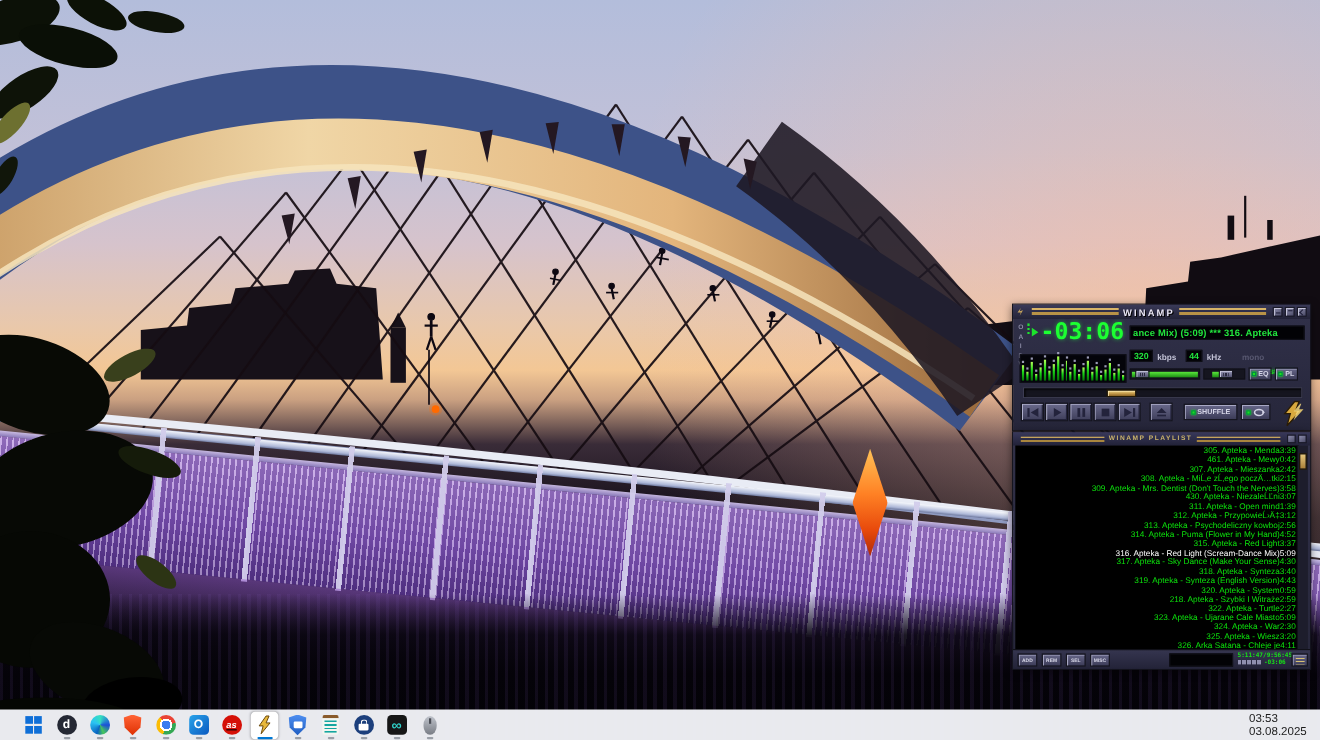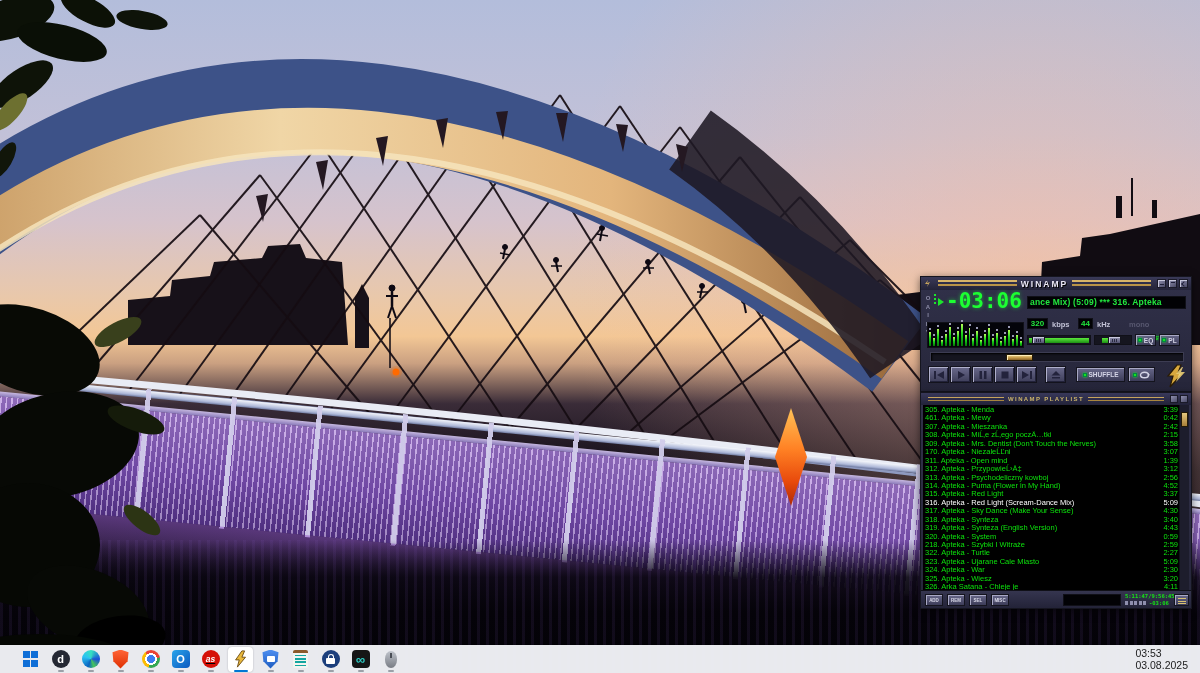--- a/index.html
+++ b/index.html
@@ -105,23 +105,23 @@
   #wa-pl { left:920px; top:392px; width:272px; height:217px; }
   .pl-title { height:12px; background:linear-gradient(180deg,#38385a,#222238); display:flex;
     align-items:center; padding:0 3px; }
   .pl-title .gold { flex:1; height:5px; margin:0 4px;
     background:linear-gradient(180deg,#c6a45c 0 1.5px,rgba(0,0,0,0) 1.5px 3px,#a8853e 3px 4.5px,rgba(0,0,0,0) 4.5px); }
   .pl-title-text { font-size:6px; font-weight:bold; color:#cdb56c; letter-spacing:1.4px; }
   .pl-tbtn { width:8px; height:8px; margin-left:2px; background:linear-gradient(145deg,#8f8fae,#4a4a66);
     border:1px solid #1a1a28; }
   .pl-list { position:absolute; left:2px; top:12px; width:258px; height:187px; background:#000;
     overflow:hidden; padding:1px 0 0 2px; }
-  .pl-row { height:8.45px; display:flex; justify-content:space-between; font-size:7.5px;
+  .pl-row { height:8.45px; display:flex; justify-content:flex-end; font-size:7.5px;
     line-height:8.4px; color:#0ce20c; white-space:nowrap; }
-  .pl-row .pl-time { padding-right:3px;margin-left:36px; }
+  .pl-row .pl-time { padding-right:3px; }
   .pl-row.current { color:#ffffff; }
   .pl-scroll { position:absolute; right:2px; top:12px; width:10px; height:187px; background:#1d1d2c;
     border-left:1px solid #101018; }
   .pl-thumb { position:absolute; left:1px; top:7px; width:7px; height:15px;
     background:linear-gradient(180deg,#e6c87e,#a87f38); border:1px solid #241a06; }
   .pl-footer { position:absolute; left:0; bottom:0; width:100%; height:18px;
     background:linear-gradient(180deg,#35354f,#232338); border-top:1px solid #101018; }
   .pl-fbtn { position:absolute; top:3px; width:18px; height:12px; background:linear-gradient(180deg,#68688a,#3c3c58);
     border:1px solid #14141e; box-shadow:inset 1px 1px 0 #a8a8c4; color:#d8d8e8; font-size:4.5px;
     font-weight:bold; text-align:center; line-height:11px; }
@@ -510,21 +510,21 @@
         </div>
         <div class="pl-row">
           <span class="pl-label">308. Apteka - MiĹ‚e zĹ‚ego poczÄ…tki</span>
           <span class="pl-time">2:15</span>
         </div>
         <div class="pl-row">
           <span class="pl-label">309. Apteka - Mrs. Dentist (Don't Touch the Nerves)</span>
           <span class="pl-time">3:58</span>
         </div>
         <div class="pl-row">
-          <span class="pl-label">170. Apteka - NiezaleĹĽni</span>
+          <span class="pl-label">430. Apteka - NiezaleĹĽni</span>
           <span class="pl-time">3:07</span>
         </div>
         <div class="pl-row">
           <span class="pl-label">311. Apteka - Open mind</span>
           <span class="pl-time">1:39</span>
         </div>
         <div class="pl-row">
           <span class="pl-label">312. Apteka - PrzypowieĹ›Ä‡</span>
           <span class="pl-time">3:12</span>
         </div>

